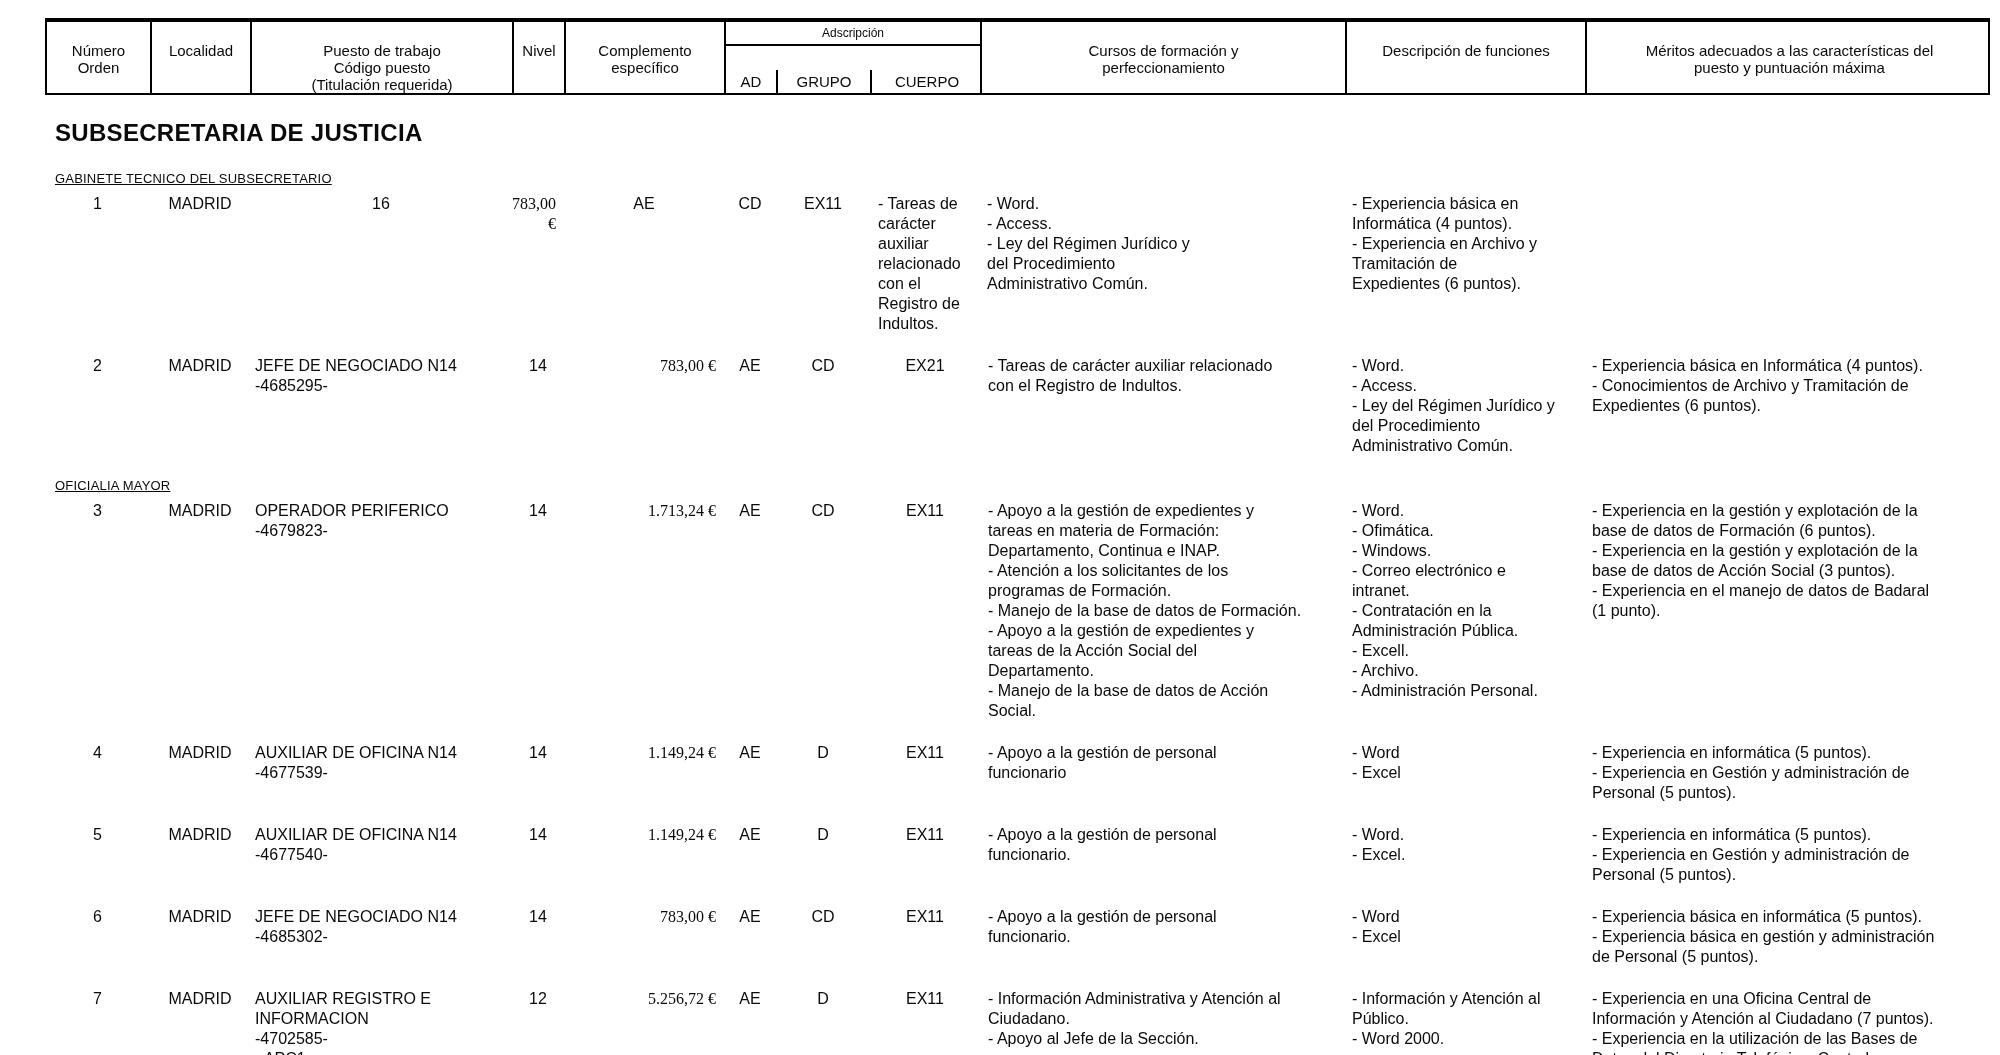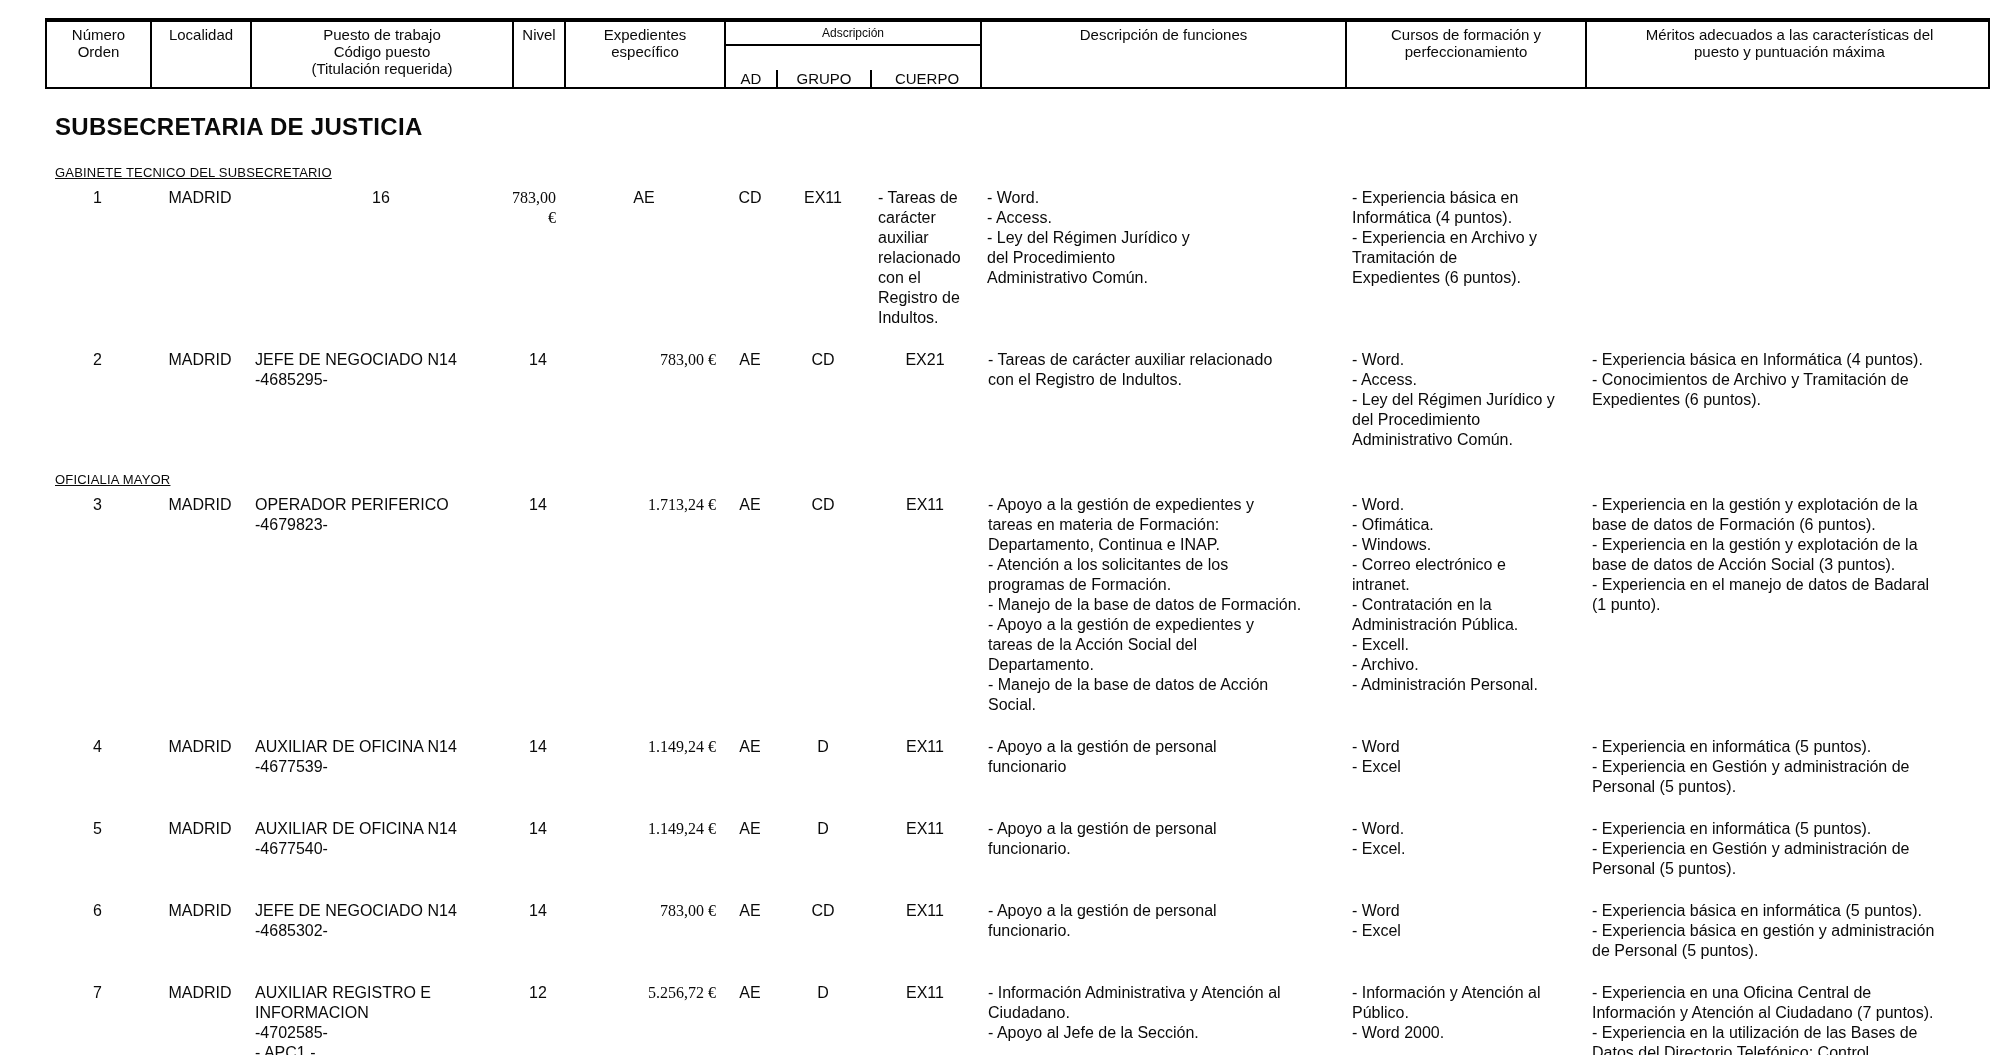--- a/index.html
+++ b/index.html
@@ -33,21 +33,21 @@
   .thead {
     border: 2px solid #000;
     border-top-width: 4px;
     min-height: 58px;
   }
   .hc {
     border-right: 2px solid #000;
     text-align: center;
     font-size: 15px;
     line-height: 17px;
-    padding-top: 4px;
+    padding-top: 20px;
     white-space: pre-line;
   }
   .hc.last { border-right: none; }
   .hc.adsc {
     grid-column: 6 / span 3;
     display: flex;
     flex-direction: column;
     padding: 0;
   }
   .adsc-top {
@@ -104,33 +104,33 @@
   <div class="table-area">
 
     <div class="thead grid">
       <div class="hc">Número
 Orden</div>
       <div class="hc">Localidad</div>
       <div class="hc">Puesto de trabajo
 Código puesto
 (Titulación requerida)</div>
       <div class="hc">Nivel</div>
-      <div class="hc">Expedientes
+      <div class="hc">Complemento
 específico</div>
       <div class="hc adsc">
         <div class="adsc-top">Adscripción</div>
         <div class="adsc-sub">
           <div class="hc sub">AD</div>
           <div class="hc sub">GRUPO</div>
           <div class="hc sub">CUERPO</div>
         </div>
       </div>
-      <div class="hc">Descripción de funciones</div>
       <div class="hc">Cursos de formación y
 perfeccionamiento</div>
+      <div class="hc">Descripción de funciones</div>
       <div class="hc last">Méritos adecuados a las características del
 puesto y puntuación máxima</div>
     </div>
 
     <div class="section-title">SUBSECRETARIA DE JUSTICIA</div>
 
     <div class="subsection">GABINETE TECNICO DEL SUBSECRETARIO</div>
 
     <div class="row grid">
       <div class="c num">1</div>

